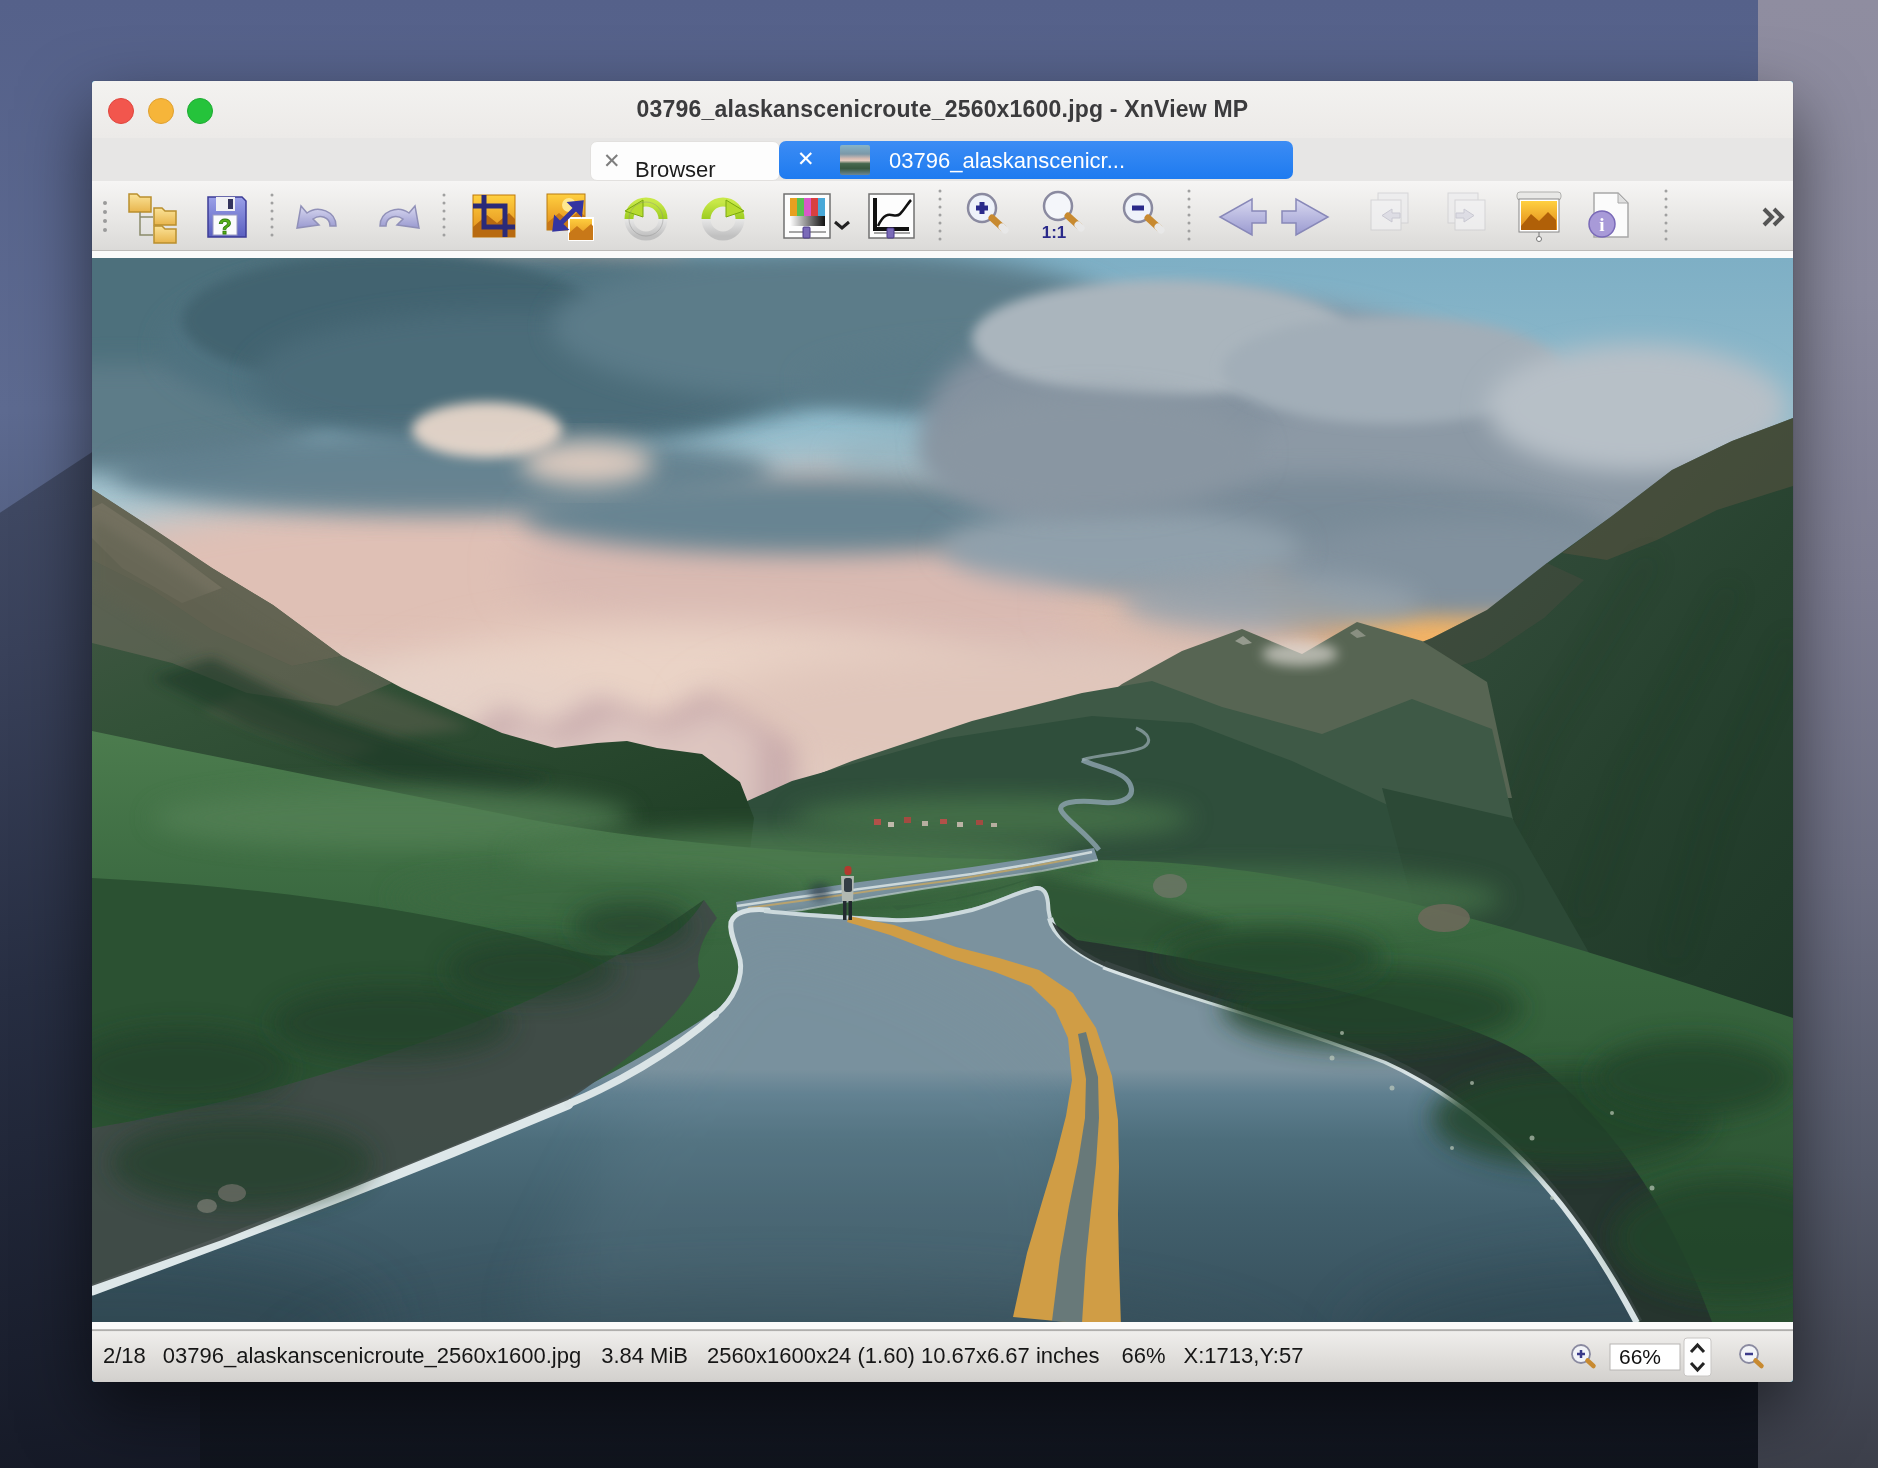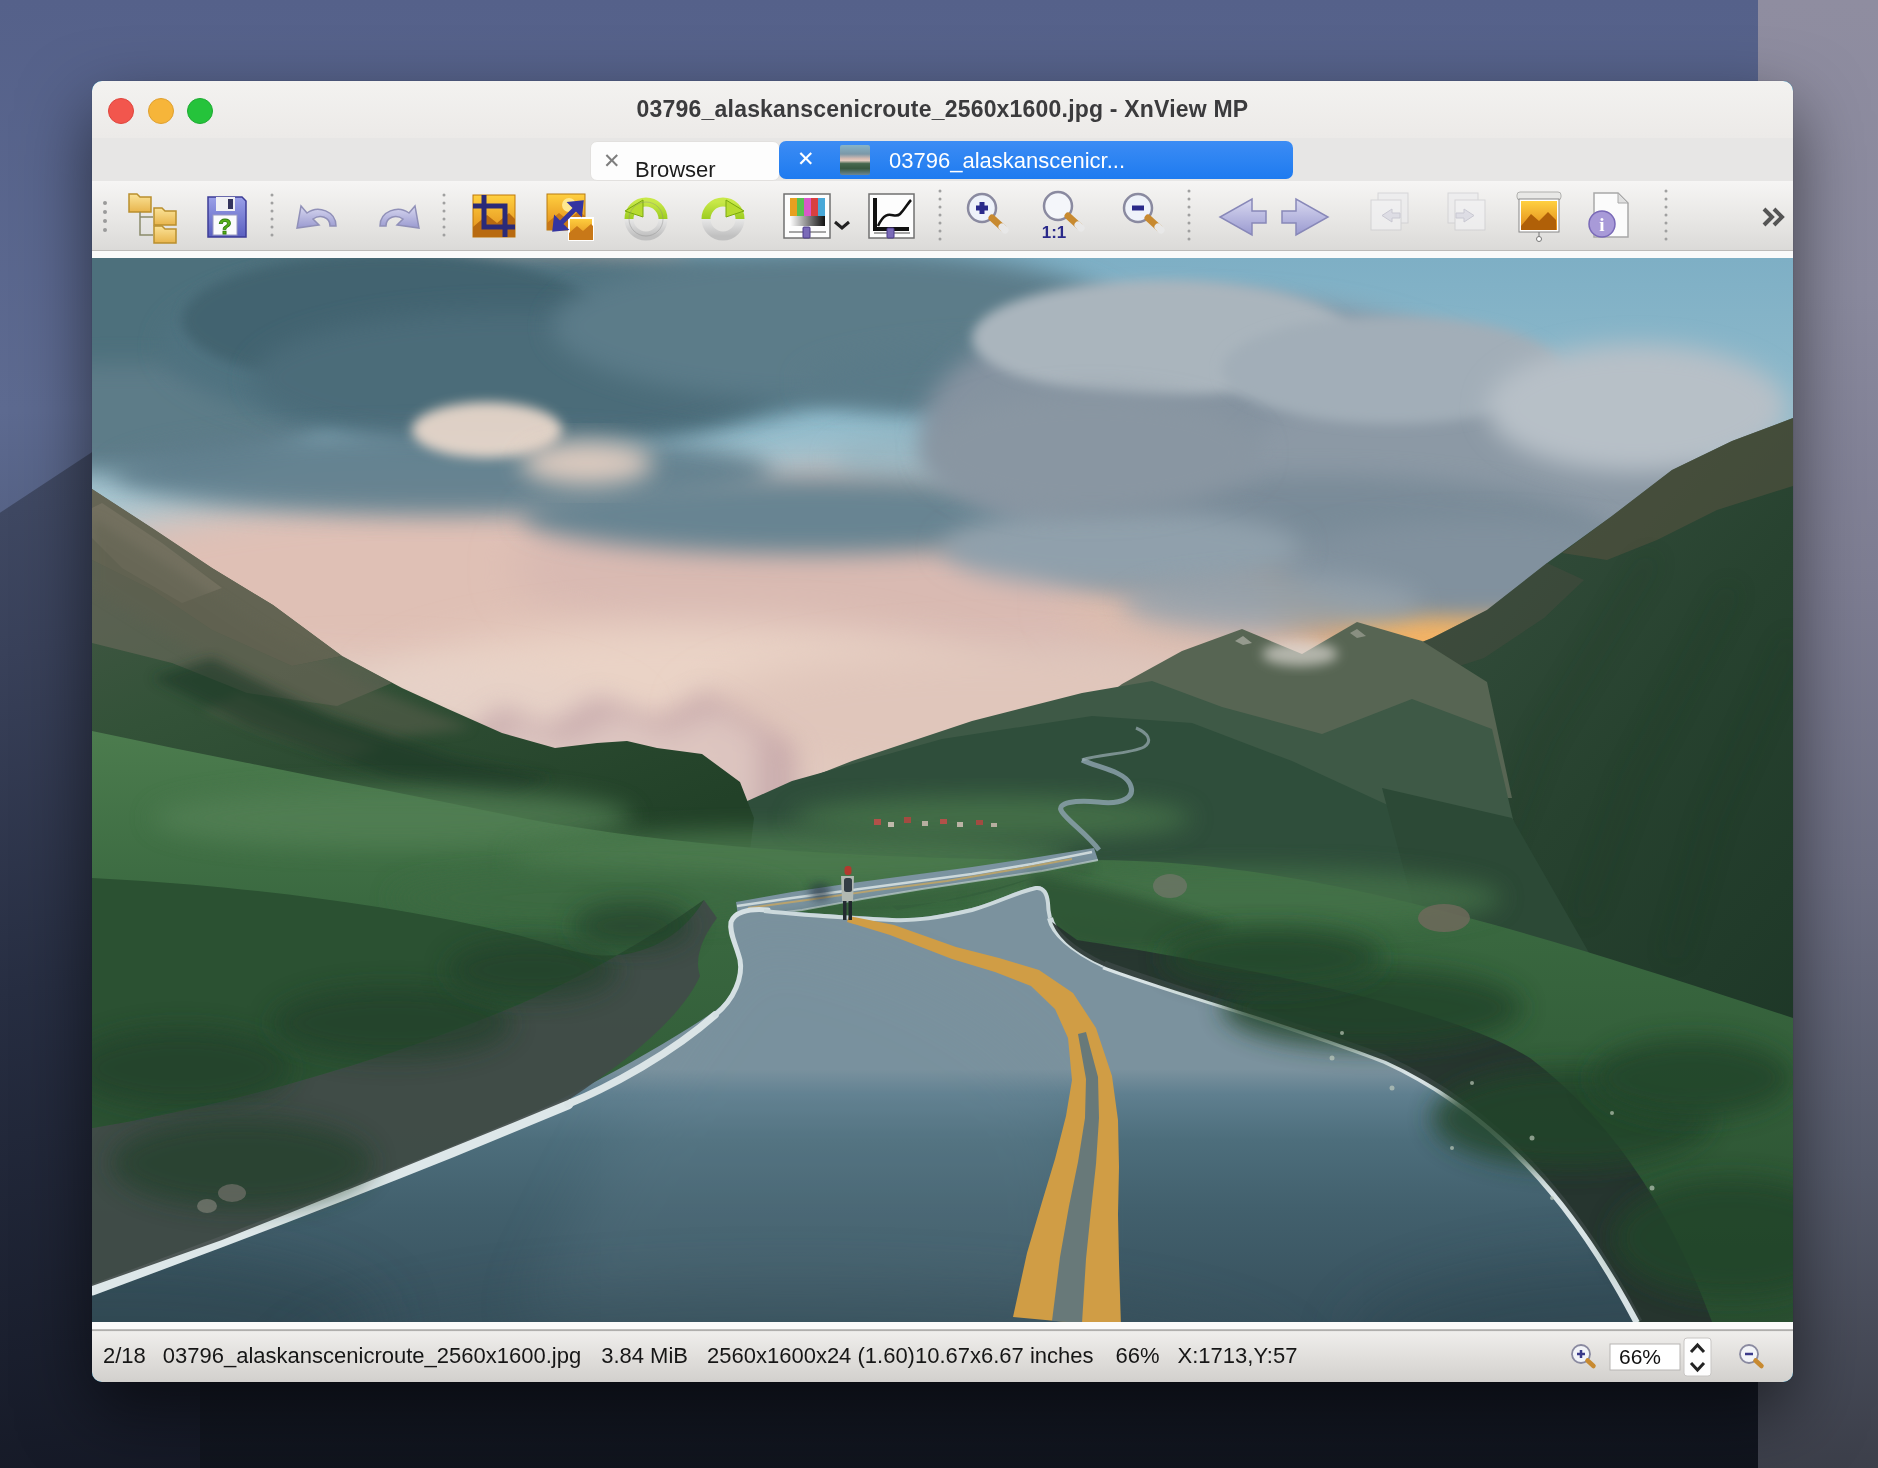--- a/index.html
+++ b/index.html
@@ -8,21 +8,21 @@
   
   #desk{position:absolute;inset:0;
     background:linear-gradient(180deg,#55618a 0%,#5d6a90 28%,#4c5878 45%,#39425c 62%,#20263a 80%,#10141d 100%);}
   #deskR{position:absolute;top:0;right:0;width:120px;height:1468px;
     background:linear-gradient(180deg,#8f8da0 0%,#8a8a9e 20%,#7d7d92 40%,#6c6e82 60%,#555a6a 80%,#3c3f4a 100%);}
   #deskM{position:absolute;left:0;top:370px;width:200px;height:1098px;
     background:linear-gradient(170deg,#454f6a 0%,#39415a 25%,#272e42 55%,#151926 100%);
     clip-path:polygon(0 13%,100% 1%,100% 100%,0 100%);}
   
   #win{position:absolute;left:92px;top:81px;width:1701px;height:1301px;
-       border-radius:10px;background:#0ea5e9;overflow:hidden;
+       border-radius:3px;background:#0ea5e9;overflow:hidden;
        box-shadow:0 28px 70px rgba(0,0,0,.55), 0 0 1px rgba(0,0,0,.4);}
   
   #title{position:absolute;left:0;top:0;width:100%;height:57px;
     background:linear-gradient(180deg,#f3f2f0 0%,#eceae8 100%);
     border-bottom:1px solid #c8c6c4;}
   .tl{position:absolute;top:17px;width:24px;height:24px;border-radius:50%;}
   #tlr{left:16px;background:#f2564d;border:1px solid #e0443c;}
   #tly{left:56px;background:#f6b53a;border:1px solid #e0a02e;}
   #tlg{left:95px;background:#25c33b;border:1px solid #1cab31;}
   #titletext{position:absolute;top:15px;left:0;width:1701px;text-align:center;
@@ -496,21 +496,21 @@
     <rect x="751" y="641" width="3.5" height="21" fill="#232b31"></rect>
     <rect x="756.5" y="641" width="3.5" height="21" fill="#1f272c"></rect>
     <path d="M749,618 L762,618 761,643 750,643Z" fill="#b2b9b2"></path>
     <rect x="752" y="620" width="8" height="14" rx="2.5" fill="#333d45"></rect>
     <rect x="752.5" y="608" width="7" height="9" rx="3" fill="#b23a2e"></rect>
     <ellipse cx="728" cy="634" rx="11" ry="9" fill="#22323c" opacity="0.6" filter="url(#b4)"></ellipse>
   </g>
   </svg>
   </div>
   <div id="status">
-    <span class="txt"><span style="margin-left:11px">2/18</span><span style="margin-left:17px">03796_alaskanscenicroute_2560x1600.jpg</span><span style="margin-left:20px">3.84 MiB</span><span style="margin-left:19px">2560x1600x24 (1.60)</span><span style="margin-left:0">10.67x6.67 inches</span><span style="margin-left:22px">66%</span><span style="margin-left:18px">X:1713,Y:57</span></span>
+    <span class="txt"><span style="margin-left:11px">2/18</span><span style="margin-left:17px">03796_alaskanscenicroute_2560x1600.jpg</span><span style="margin-left:20px">3.84 MiB</span><span style="margin-left:19px">2560x1600x24 (1.60)</span><span style="margin-left:6px">10.67x6.67 inches</span><span style="margin-left:22px">66%</span><span style="margin-left:18px">X:1713,Y:57</span></span>
     <svg width="240" height="60" viewBox="0 0 240 60" style="position:absolute;right:0px;top:6px" xmlns="http://www.w3.org/2000/svg">
       <g>
         <circle cx="28" cy="26" r="9" fill="#f2f4f8" stroke="#8a8aa0" stroke-width="1.8"></circle>
         <path d="M24,26 h8 M28,22 v8" stroke="#3a3a8a" stroke-width="2.5"></path>
         <path d="M34.5,32.5 l6,5.5" stroke="#c88a30" stroke-width="4.5" stroke-linecap="round"></path>
       </g>
       <rect x="57" y="16" width="70" height="26" fill="#ffffff" stroke="#b8b6b4"></rect>
       <text x="66" y="36" font-size="21" fill="#111">66%</text>
       <rect x="131" y="10" width="27" height="38" rx="3" fill="#fdfdfd" stroke="#c8c6c4"></rect>
       <path d="M138,24 l6.5,-7 6.5,7" fill="none" stroke="#222" stroke-width="3"></path>

